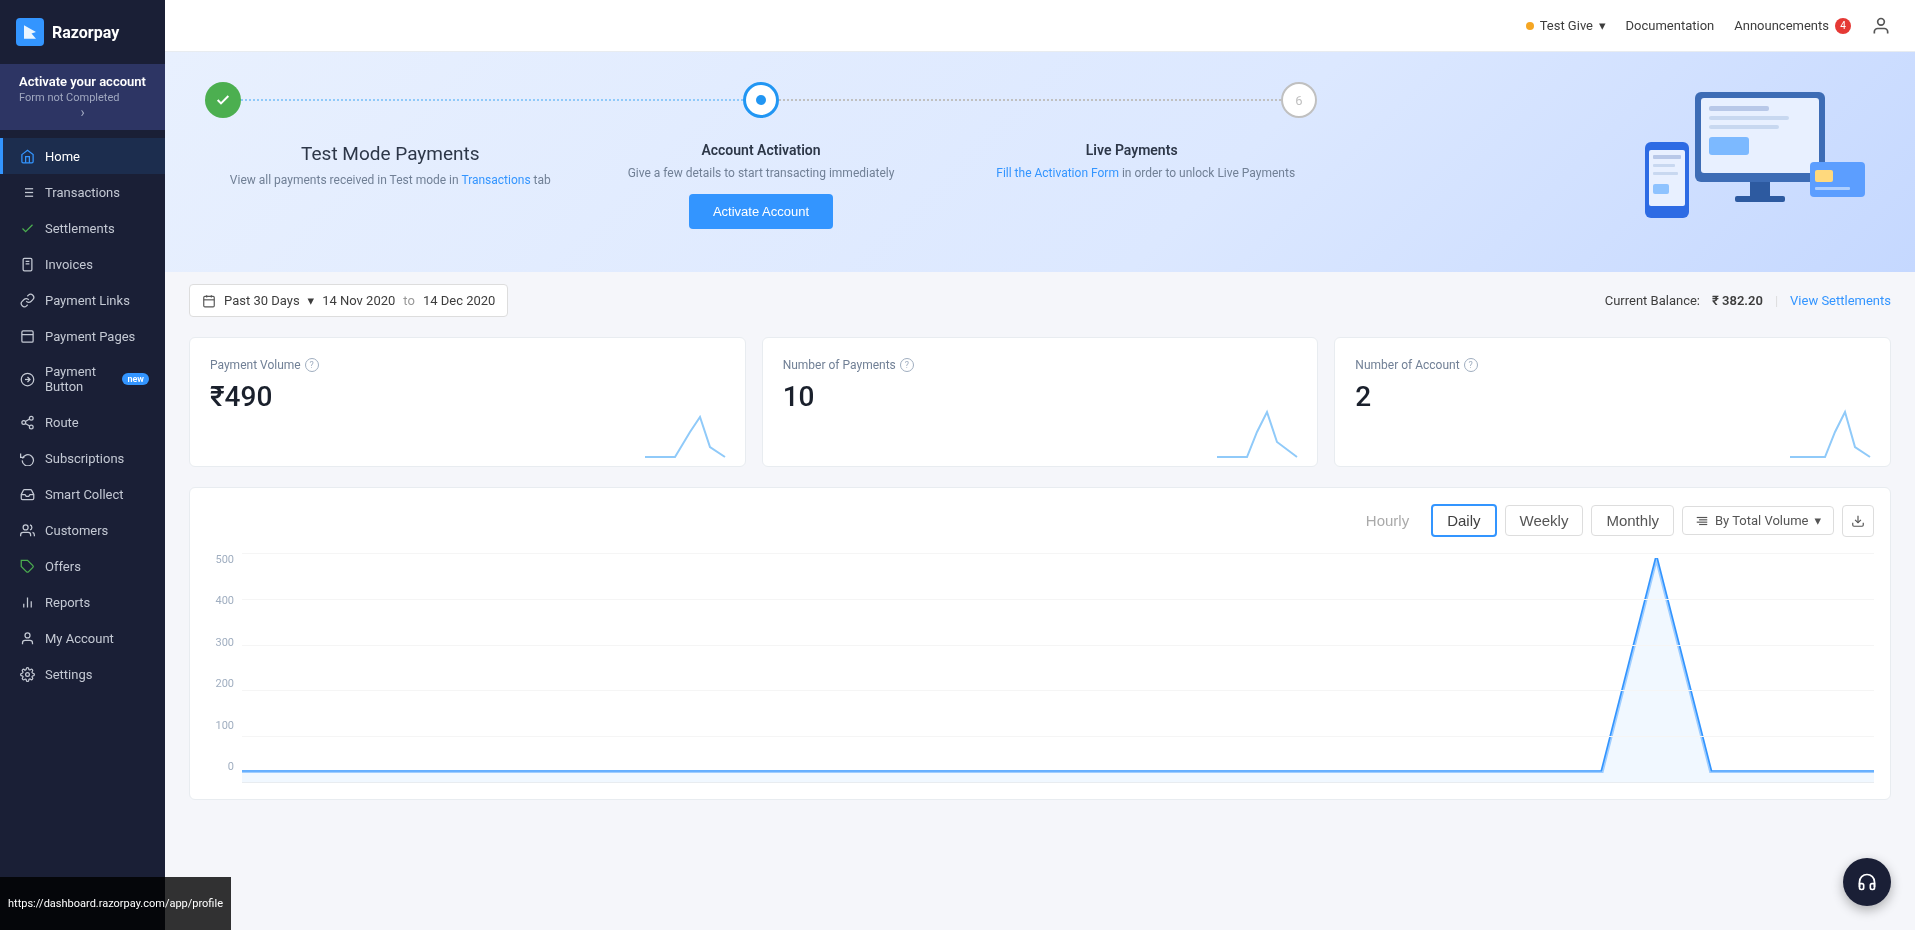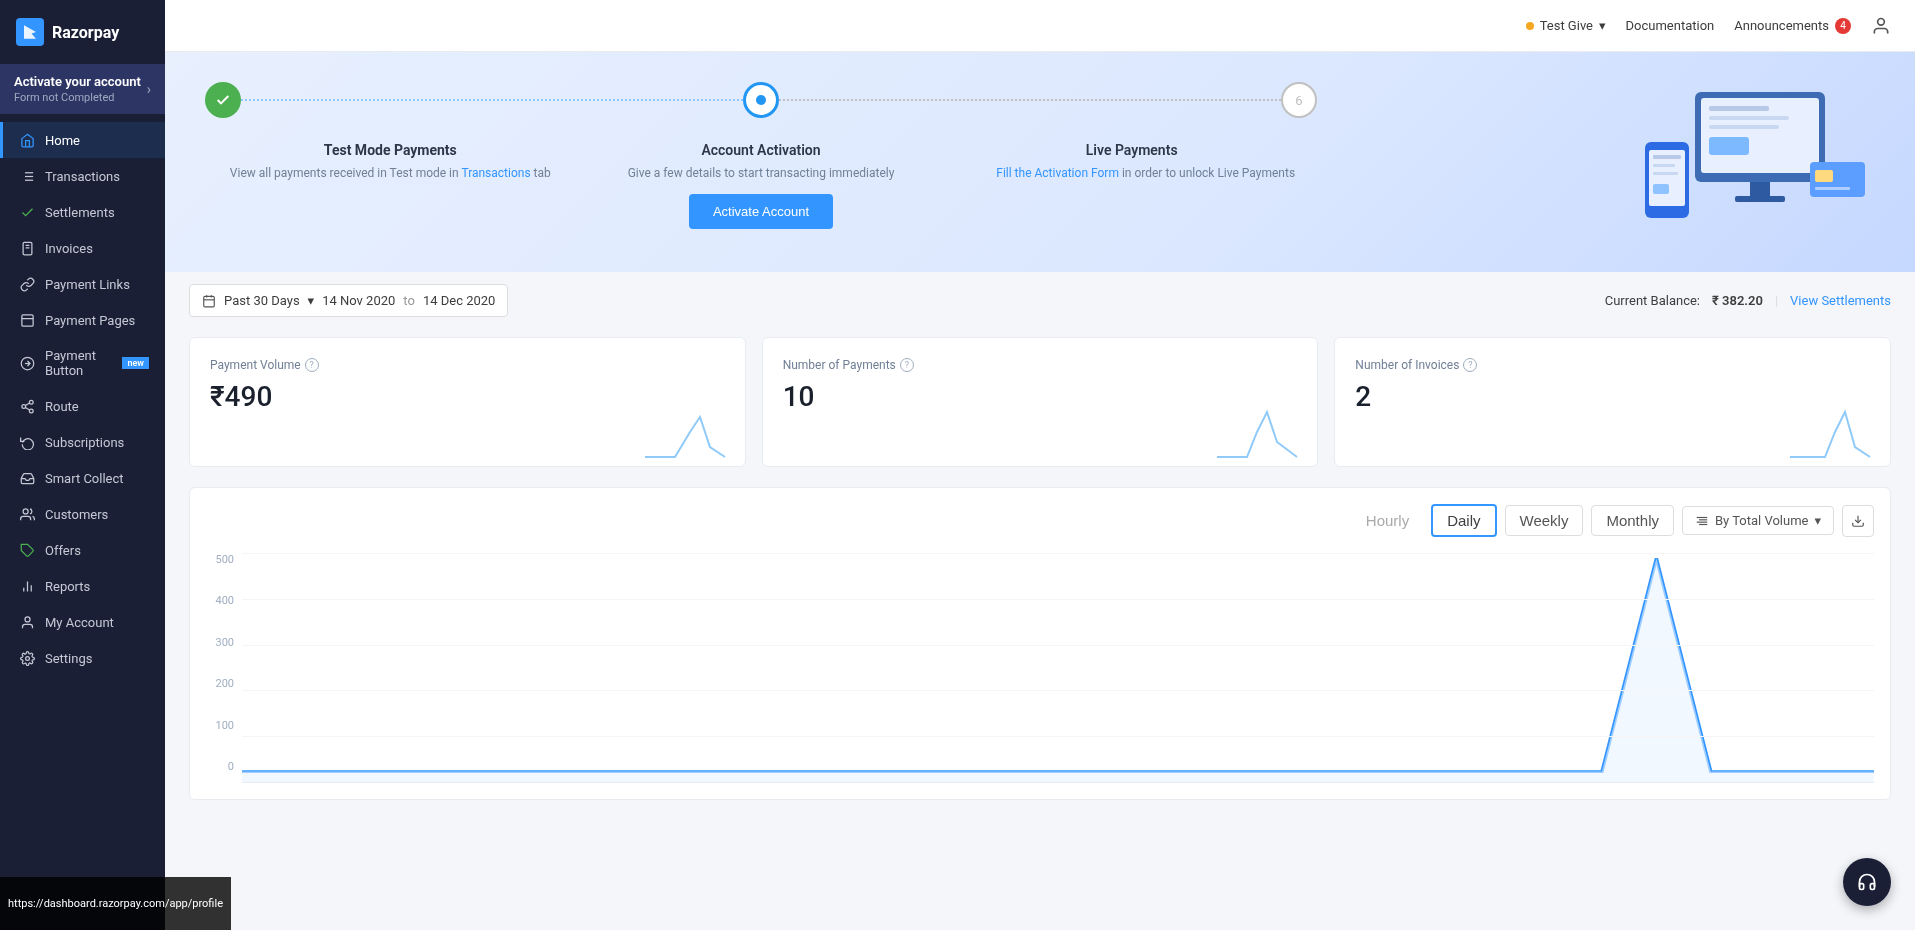--- a/index.html
+++ b/index.html
@@ -34,20 +34,21 @@
     }
 
     .activate-banner {
       background: #2d3564;
       margin: 0;
       padding: 10px 14px;
       cursor: pointer;
       display: flex;
       align-items: center;
       justify-content: space-between;
+      flex-direction: column;
     }
     .activate-banner-title { font-weight: 600; color: #fff; font-size: 13px; }
     .activate-banner-sub { color: #a0a8c0; font-size: 11px; margin-top: 2px; }
     .activate-banner-arrow { color: #a0a8c0; font-size: 14px; }
 
     .sidebar-nav { flex: 1; padding: 8px 0; }
     .nav-item {
       display: flex;
       align-items: center;
       gap: 10px;
@@ -61,21 +62,21 @@
       background: rgba(51, 149, 255, 0.12);
       color: #fff;
       border-left: 3px solid #3395ff;
     }
     .nav-icon { width: 16px; height: 16px; display: flex; align-items: center; justify-content: center; flex-shrink: 0; }
     .nav-badge {
       background: #3395ff;
       color: white;
       font-size: 9px;
       padding: 1px 5px;
-      border-radius: 0;
+      border-radius: 6px;
       margin-left: 4px;
       font-weight: 600;
     }
 
     
     #main {
       flex: 1;
       display: flex;
       flex-direction: column;
       overflow: hidden;
@@ -525,21 +526,21 @@
           </div>
 
           <div style="flex:1;height:2px;background:none;border-top:2px dotted #c0c0c0;"></div>
 
           <div style="display:flex;align-items:center;justify-content:center;width:36px;height:36px;border-radius:50%;background:white;border:2px solid #c0c0c0;flex-shrink:0;font-size:13px;color:#c0c0c0;">6</div>
         </div>
 
         <div style="display:flex; width: 80%; gap: 0; justify-content:space-between;">
 
           <div style="text-align:center;flex:1;">
-            <div style="font-size:14px;font-weight:700;color:#2d3748;">Test Mode Payments</div>
+            <div style="font-size:19px;font-weight:400;color:#2d3748;">Test Mode Payments</div>
             <div style="font-size:12px;color:#718096;margin-top:6px;line-height:1.5;">
               <span>View all payments received in Test mode in</span>
               <a href="#" style="color:#3395ff;text-decoration:none;">Transactions</a>
               <span>tab</span>
             </div>
           </div>
 
           <div style="text-align:center;flex:1;">
             <div style="font-size:14px;font-weight:600;color:#2d3748;">Account Activation</div>
             <div style="font-size:12px;color:#718096;margin-top:6px;line-height:1.5;">Give a few details to start transacting immediately</div>
@@ -640,21 +641,21 @@
           <div class="stat-card-value">10</div>
           <div class="stat-mini-chart">
             <svg width="80" height="60" viewBox="0 0 80 60" class="mini-chart-svg">
               <polyline points="0,55 30,55 40,30 50,10 60,40 80,55" fill="none" stroke="#90caf9" stroke-width="2"></polyline>
             </svg>
           </div>
         </div>
 
         <div class="stat-card">
           <div class="stat-card-title">
-            <span>Number of Invoices</span>
+            <span>Number of Account</span>
             <span class="info-icon">?</span>
           </div>
           <div class="stat-card-value">2</div>
           <div class="stat-mini-chart">
             <svg width="80" height="60" viewBox="0 0 80 60" class="mini-chart-svg">
               <polyline points="0,55 35,55 45,30 55,10 65,45 80,55" fill="none" stroke="#90caf9" stroke-width="2"></polyline>
             </svg>
           </div>
         </div>
       </div>

